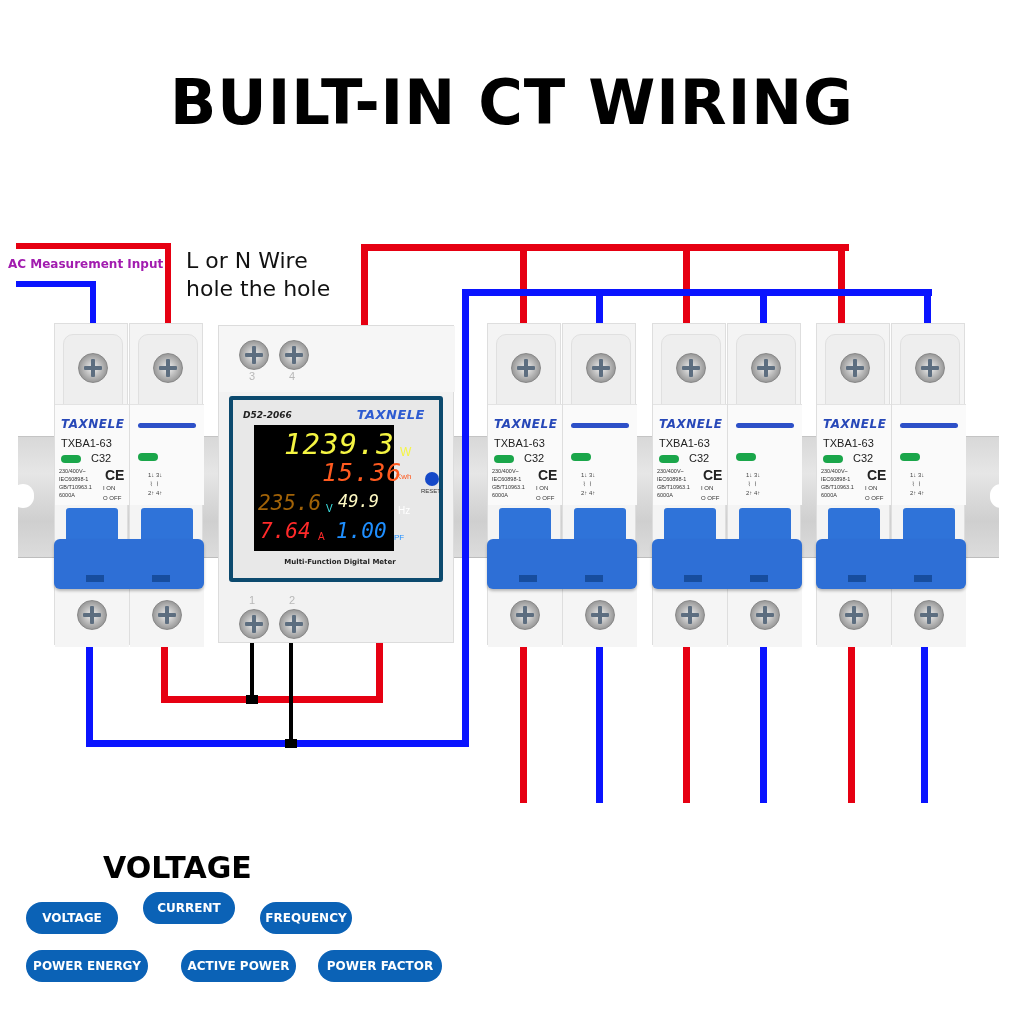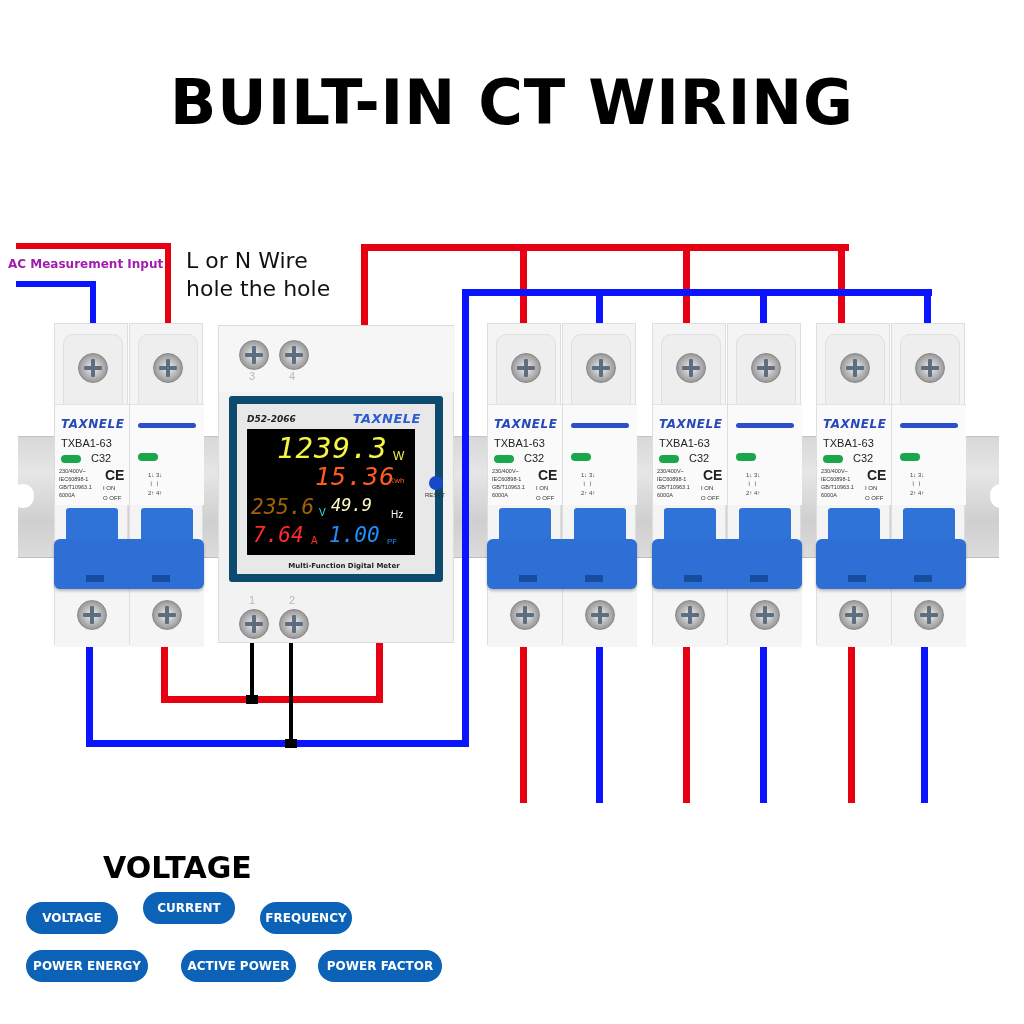--- a/index.html
+++ b/index.html
@@ -33,24 +33,24 @@
   .onoff{position:absolute;font:6px "Liberation Sans",sans-serif;color:#333;line-height:10px;white-space:pre;}
   .bluebar{position:absolute;width:58px;height:5px;border-radius:3px;background:#2d50c8;}
   .diag{position:absolute;font:6px "Liberation Sans",sans-serif;color:#444;line-height:9px;white-space:pre;}
   .toggle{position:absolute;width:52px;height:62px;background:#2f73d9;border-radius:3px;}
   .handle{position:absolute;width:150px;height:50px;background:#2e6fd6;border-radius:6px;box-shadow:0 2px 3px rgba(0,0,0,.25);}
   .handle-slot{position:absolute;width:18px;height:7px;background:#174d9e;}
   .term-bot{position:absolute;top:258px;left:0;width:74px;height:64px;background:#f5f5f5;border-top:1px solid #e0e0e0;}
   
   .meter{left:218px;top:325px;width:236px;height:318px;background:#f2f2f2;border:1px solid #dcdcdc;box-sizing:border-box;}
   .meter-top{position:absolute;left:0;top:0;width:236px;height:66px;background:#f6f6f6;}
-  .meter-face{position:absolute;left:10px;top:70px;width:214px;height:186px;background:#e8e8e8;border:8px solid #0c4a6e;border-radius:3px;box-sizing:border-box;}
+  .meter-face{position:absolute;left:10px;top:70px;width:214px;height:186px;background:#e8e8e8;border:4px solid #0c4a6e;border-radius:3px;box-sizing:border-box;}
   .meter-model{position:absolute;left:10px;top:10px;font:italic bold 9px "DejaVu Sans",sans-serif;color:#222;}
   .meter-brand{position:absolute;right:14px;top:7px;font:italic 900 13px "DejaVu Sans",sans-serif;color:#2d5bd1;letter-spacing:0.5px;}
-  .screen{position:absolute;left:10px;top:25px;width:168px;height:126px;background:#000;}
+  .screen{position:absolute;left:21px;top:25px;width:140px;height:126px;background:#000;}
   .seg{position:absolute;font:italic 26px "DejaVu Sans Mono",monospace;letter-spacing:1px;white-space:nowrap;}
   .unit{position:absolute;font:10px "Liberation Sans",sans-serif;}
   .reset-btn{position:absolute;left:192px;top:72px;width:14px;height:14px;border-radius:50%;background:#1549c8;}
   .reset-lbl{position:absolute;left:188px;top:88px;font:6px "Liberation Sans",sans-serif;color:#333;}
   .meter-sub{position:absolute;left:0;width:214px;text-align:center;top:158px;font:bold 7px "DejaVu Sans",sans-serif;color:#222;}
   .tnum{position:absolute;font:11px "Liberation Sans",sans-serif;color:#b8b8b8;}
   
   .func-title{left:103px;top:850px;font:900 30px "DejaVu Sans",sans-serif;color:#000;}
   .pill{position:absolute;height:32px;border-radius:16px;background:#0b62b6;color:#fff;font:bold 12px "DejaVu Sans",sans-serif;display:flex;align-items:center;justify-content:center;}
 </style>

